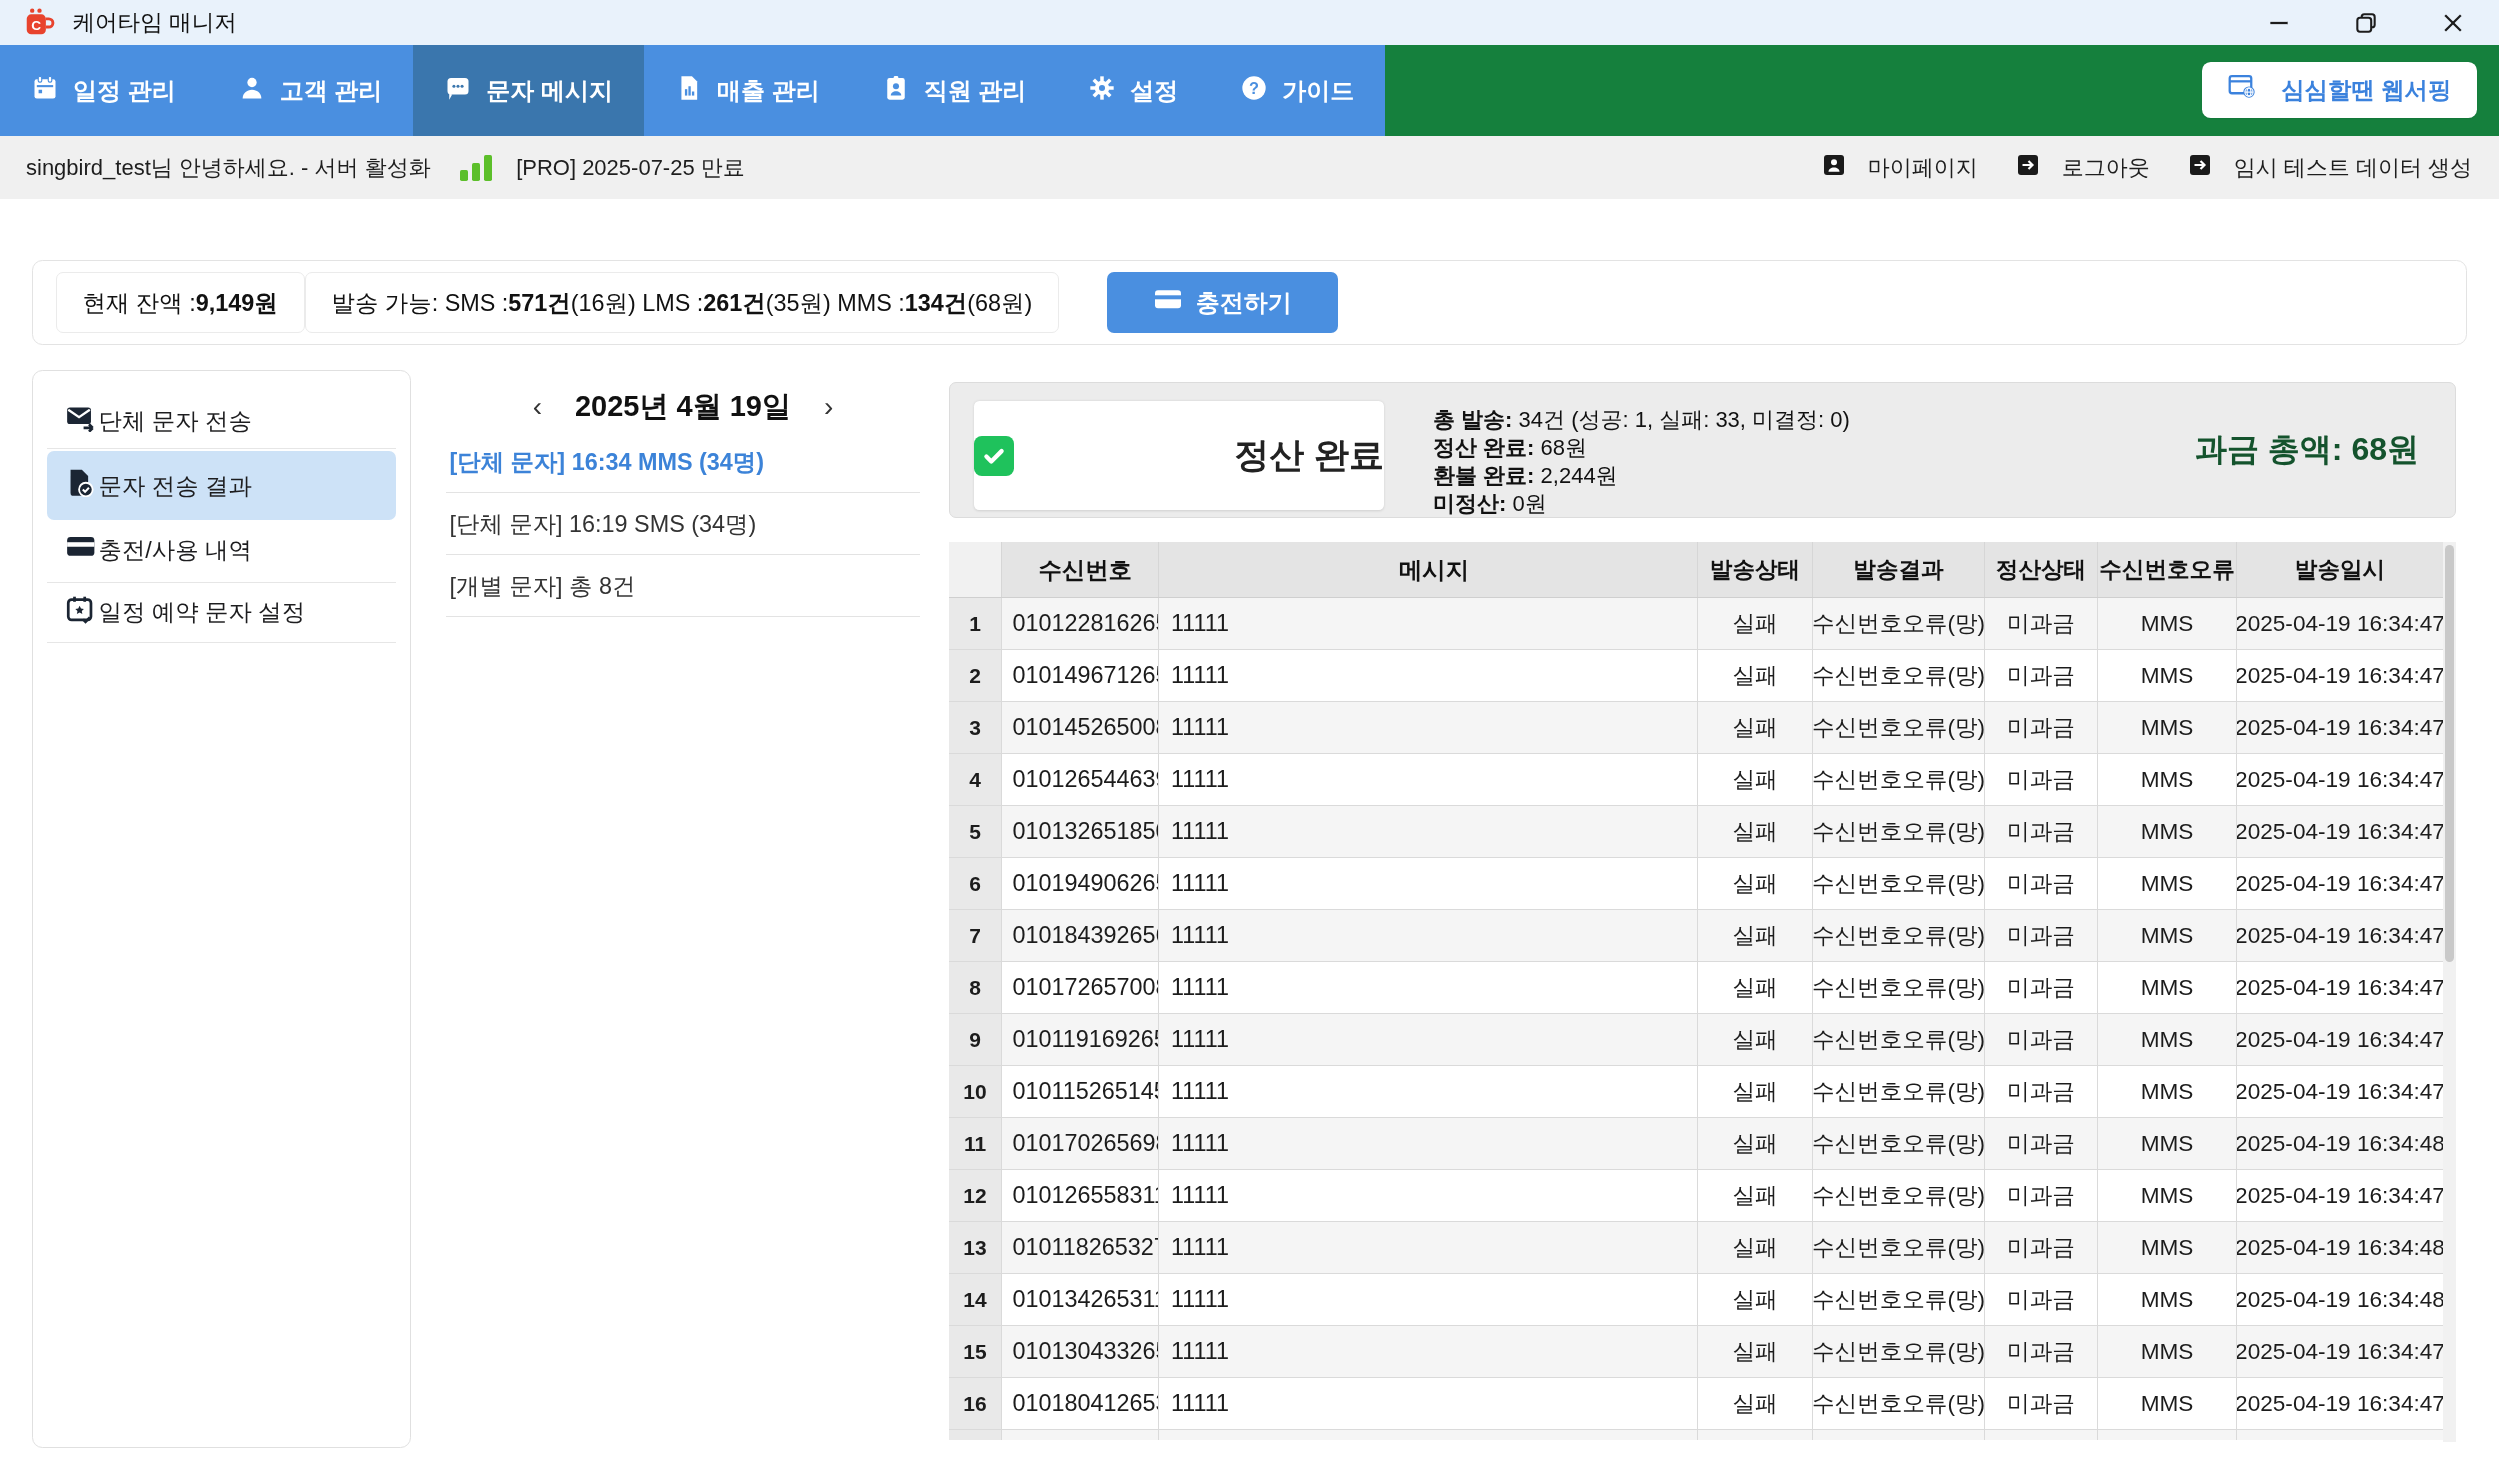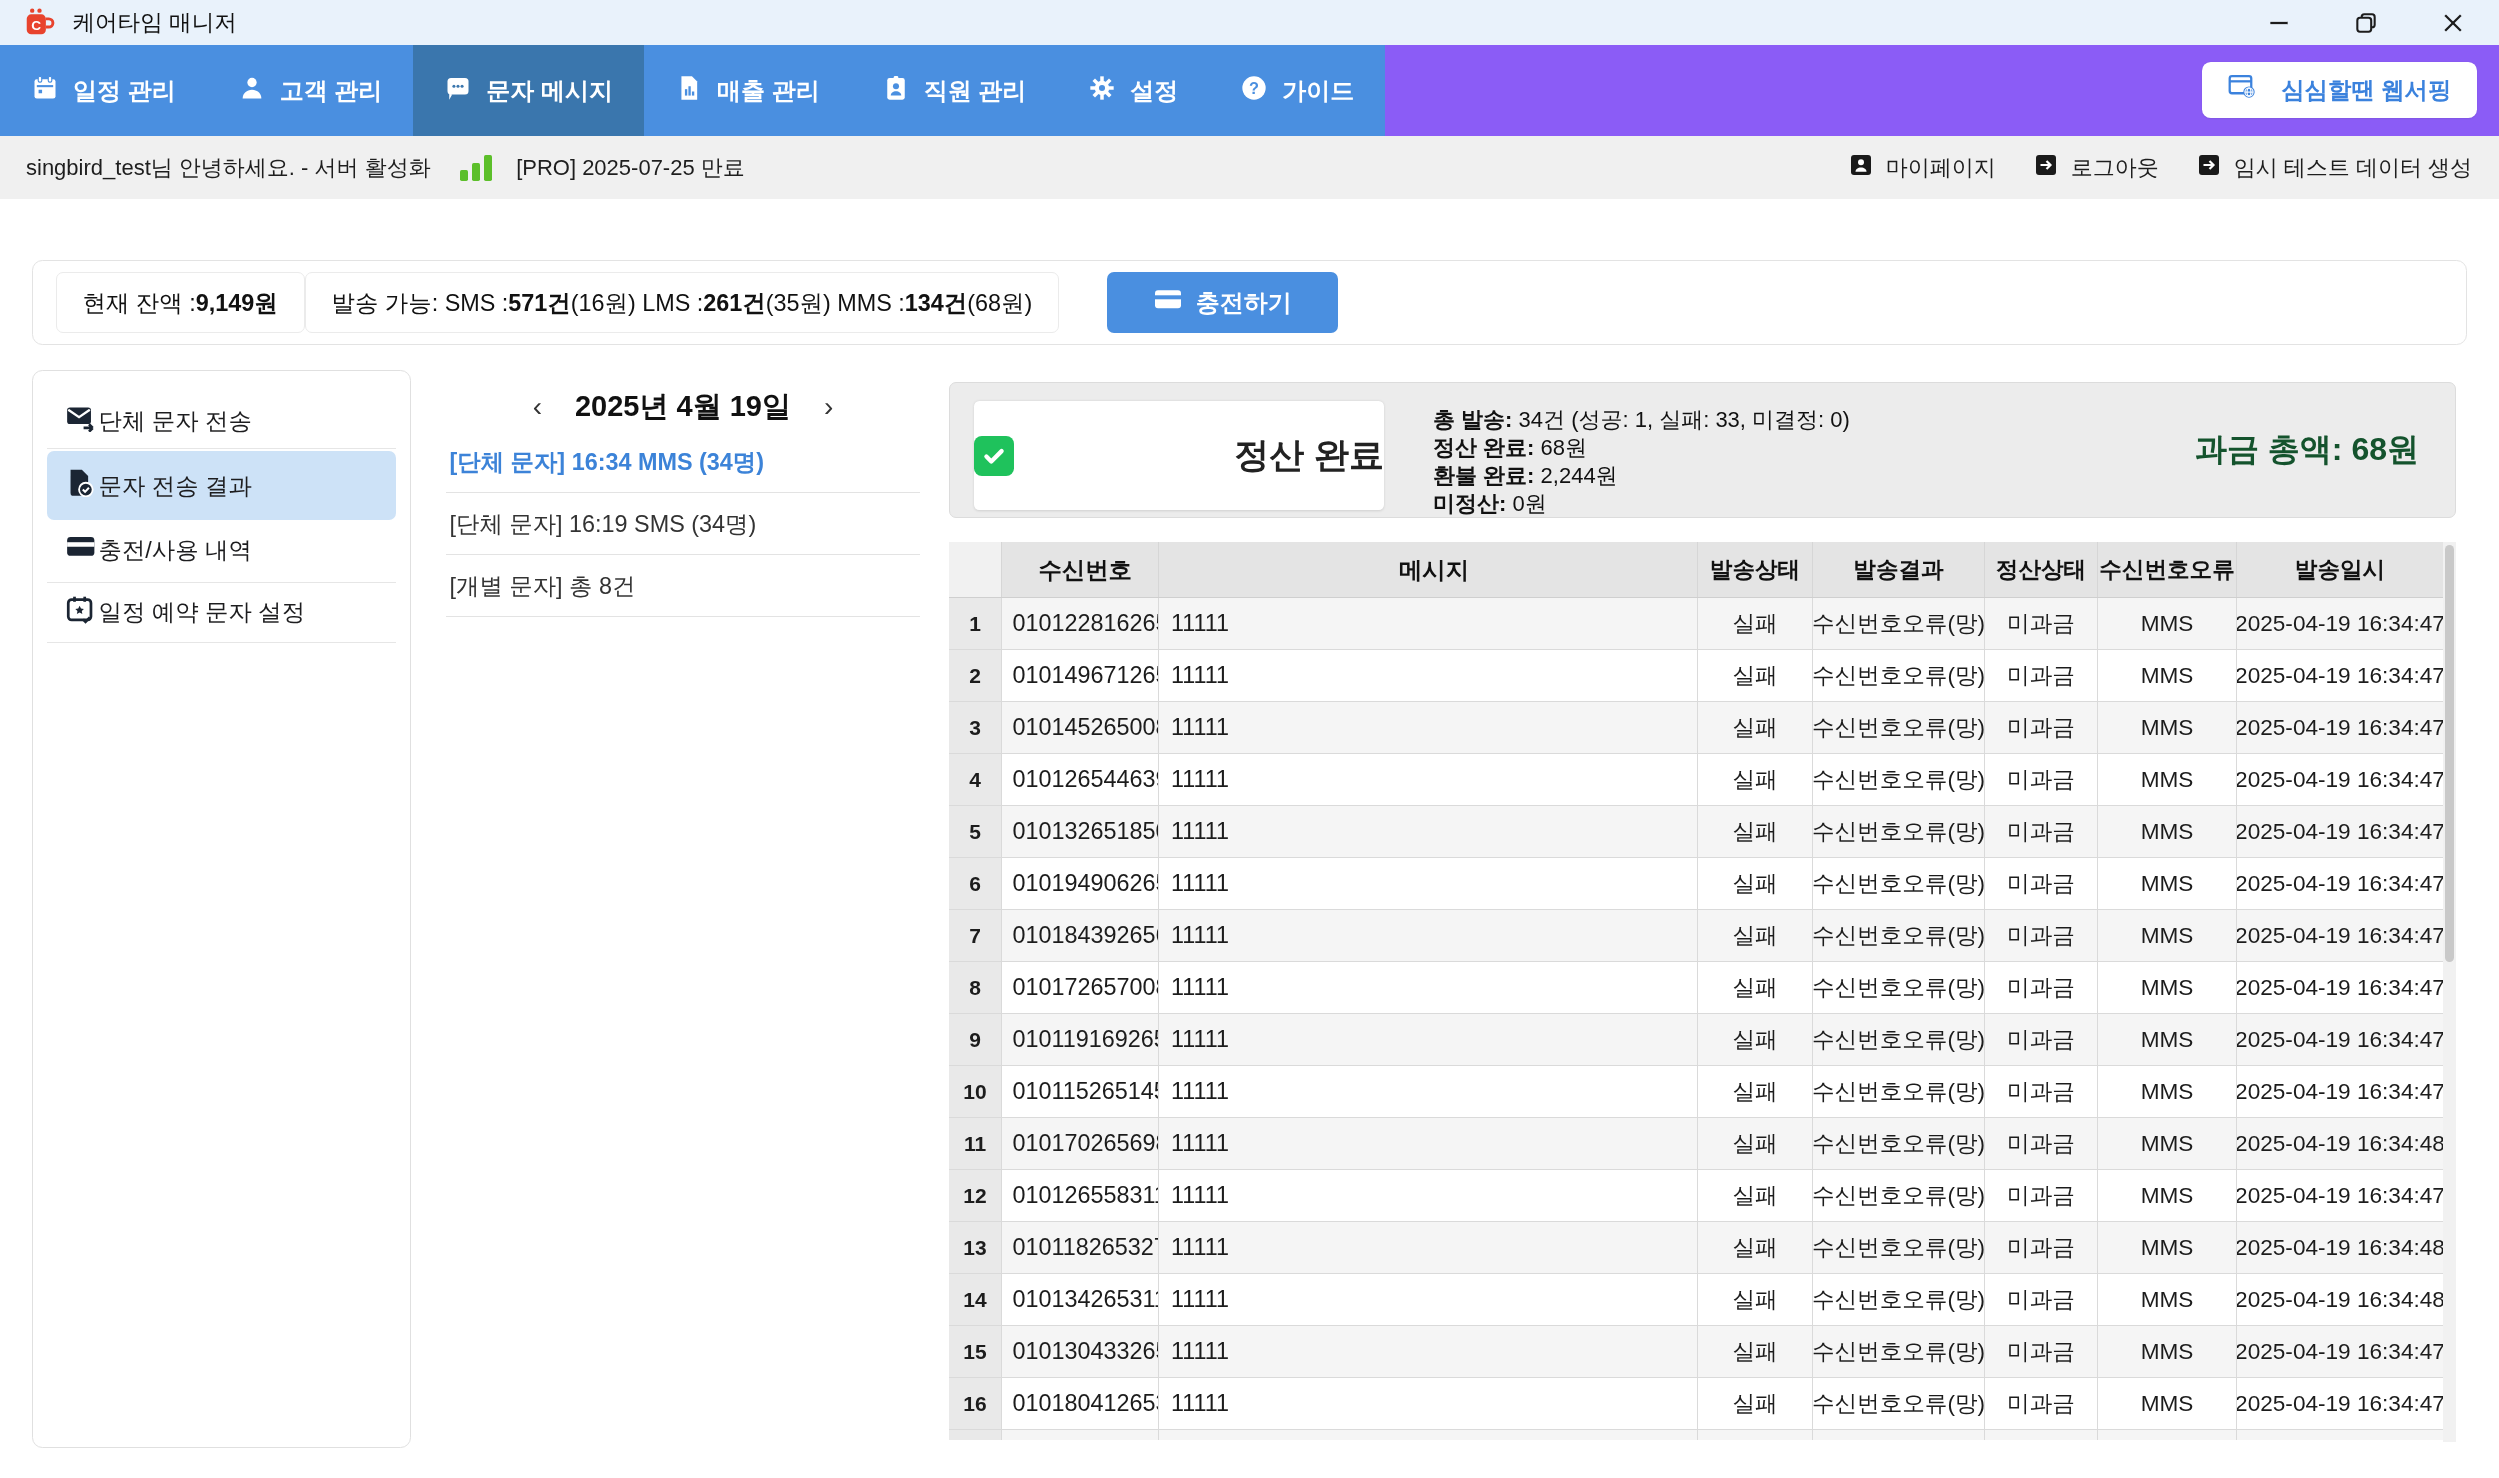--- a/index.html
+++ b/index.html
@@ -8,38 +8,38 @@
 
   
   .titlebar{position:absolute;left:0;top:0;width:100%;height:45px;background:#e9f2fb;
             display:flex;align-items:center;}
   .titlebar .appicon{margin-left:24px;display:flex;align-items:center;}
   .titlebar .title{margin-left:17.4px;font-size:22.6px;color:#111;}
   .wincontrols{margin-left:auto;display:flex;align-items:center;gap:52px;padding-right:29.5px;}
   .winbtn{width:35px;height:35px;display:flex;align-items:center;justify-content:center;}
 
   
-  .nav{position:absolute;left:0;top:45px;width:100%;height:91px;background:#8b5cf6;}
+  .nav{position:absolute;left:0;top:45px;width:100%;height:91px;background:#15803d;}
   .nav-tabs{position:absolute;left:0;top:0;height:100%;display:flex;background:#4a8fe0;}
   .tab{height:100%;display:flex;align-items:center;gap:14px;padding:0 31px;
        color:#fff;font-size:24px;font-weight:bold;cursor:default;}
   .tab.active{background:#3a76ad;}
   .websurf{position:absolute;right:22.6px;top:17.4px;height:56px;background:#fff;border-radius:8.7px;
            display:flex;align-items:center;gap:24px;padding:0 26px;color:#3b82dd;
            font-size:23.4px;font-weight:bold;box-shadow:0 0.9px 1.7px rgba(0,0,0,.08);}
 
   
   .statusbar{position:absolute;left:0;top:136px;width:100%;height:63px;background:#f0f0f0;
              display:flex;align-items:center;font-size:22px;color:#1e1e1e;}
   .statusbar .greeting{margin-left:26px;}
   .signal{margin-left:29.5px;display:flex;align-items:flex-end;gap:4.3px;height:26px;}
   .signal i{display:block;width:7.8px;border-radius:1.7px;background:#5cbf2a;}
   .statusbar .plan{margin-left:24px;}
   .statuslinks{margin-left:auto;display:flex;align-items:center;gap:38px;padding-right:28px;}
-  .slink{display:flex;align-items:center;gap:13px;cursor:default;}
+  .slink{display:flex;align-items:center;gap:22px;cursor:default;}
 
   
   .balance{position:absolute;left:32px;top:260px;width:2435px;height:85px;box-sizing:border-box;
            border:1.7px solid #e3e3e3;border-radius:10.4px;display:flex;align-items:center;
            padding-left:22.6px;background:#fff;}
   .pill{height:61px;box-sizing:border-box;border:1.7px solid #ebebeb;border-radius:7px;
         display:flex;align-items:center;padding:0 26px;font-size:23.4px;color:#111;background:#fff;}
   .pill b{font-weight:bold;}
   .pill.sendable{}
   .chargebtn{margin-left:48px;width:231px;height:61px;background:#4a8fe0;border-radius:7px;

